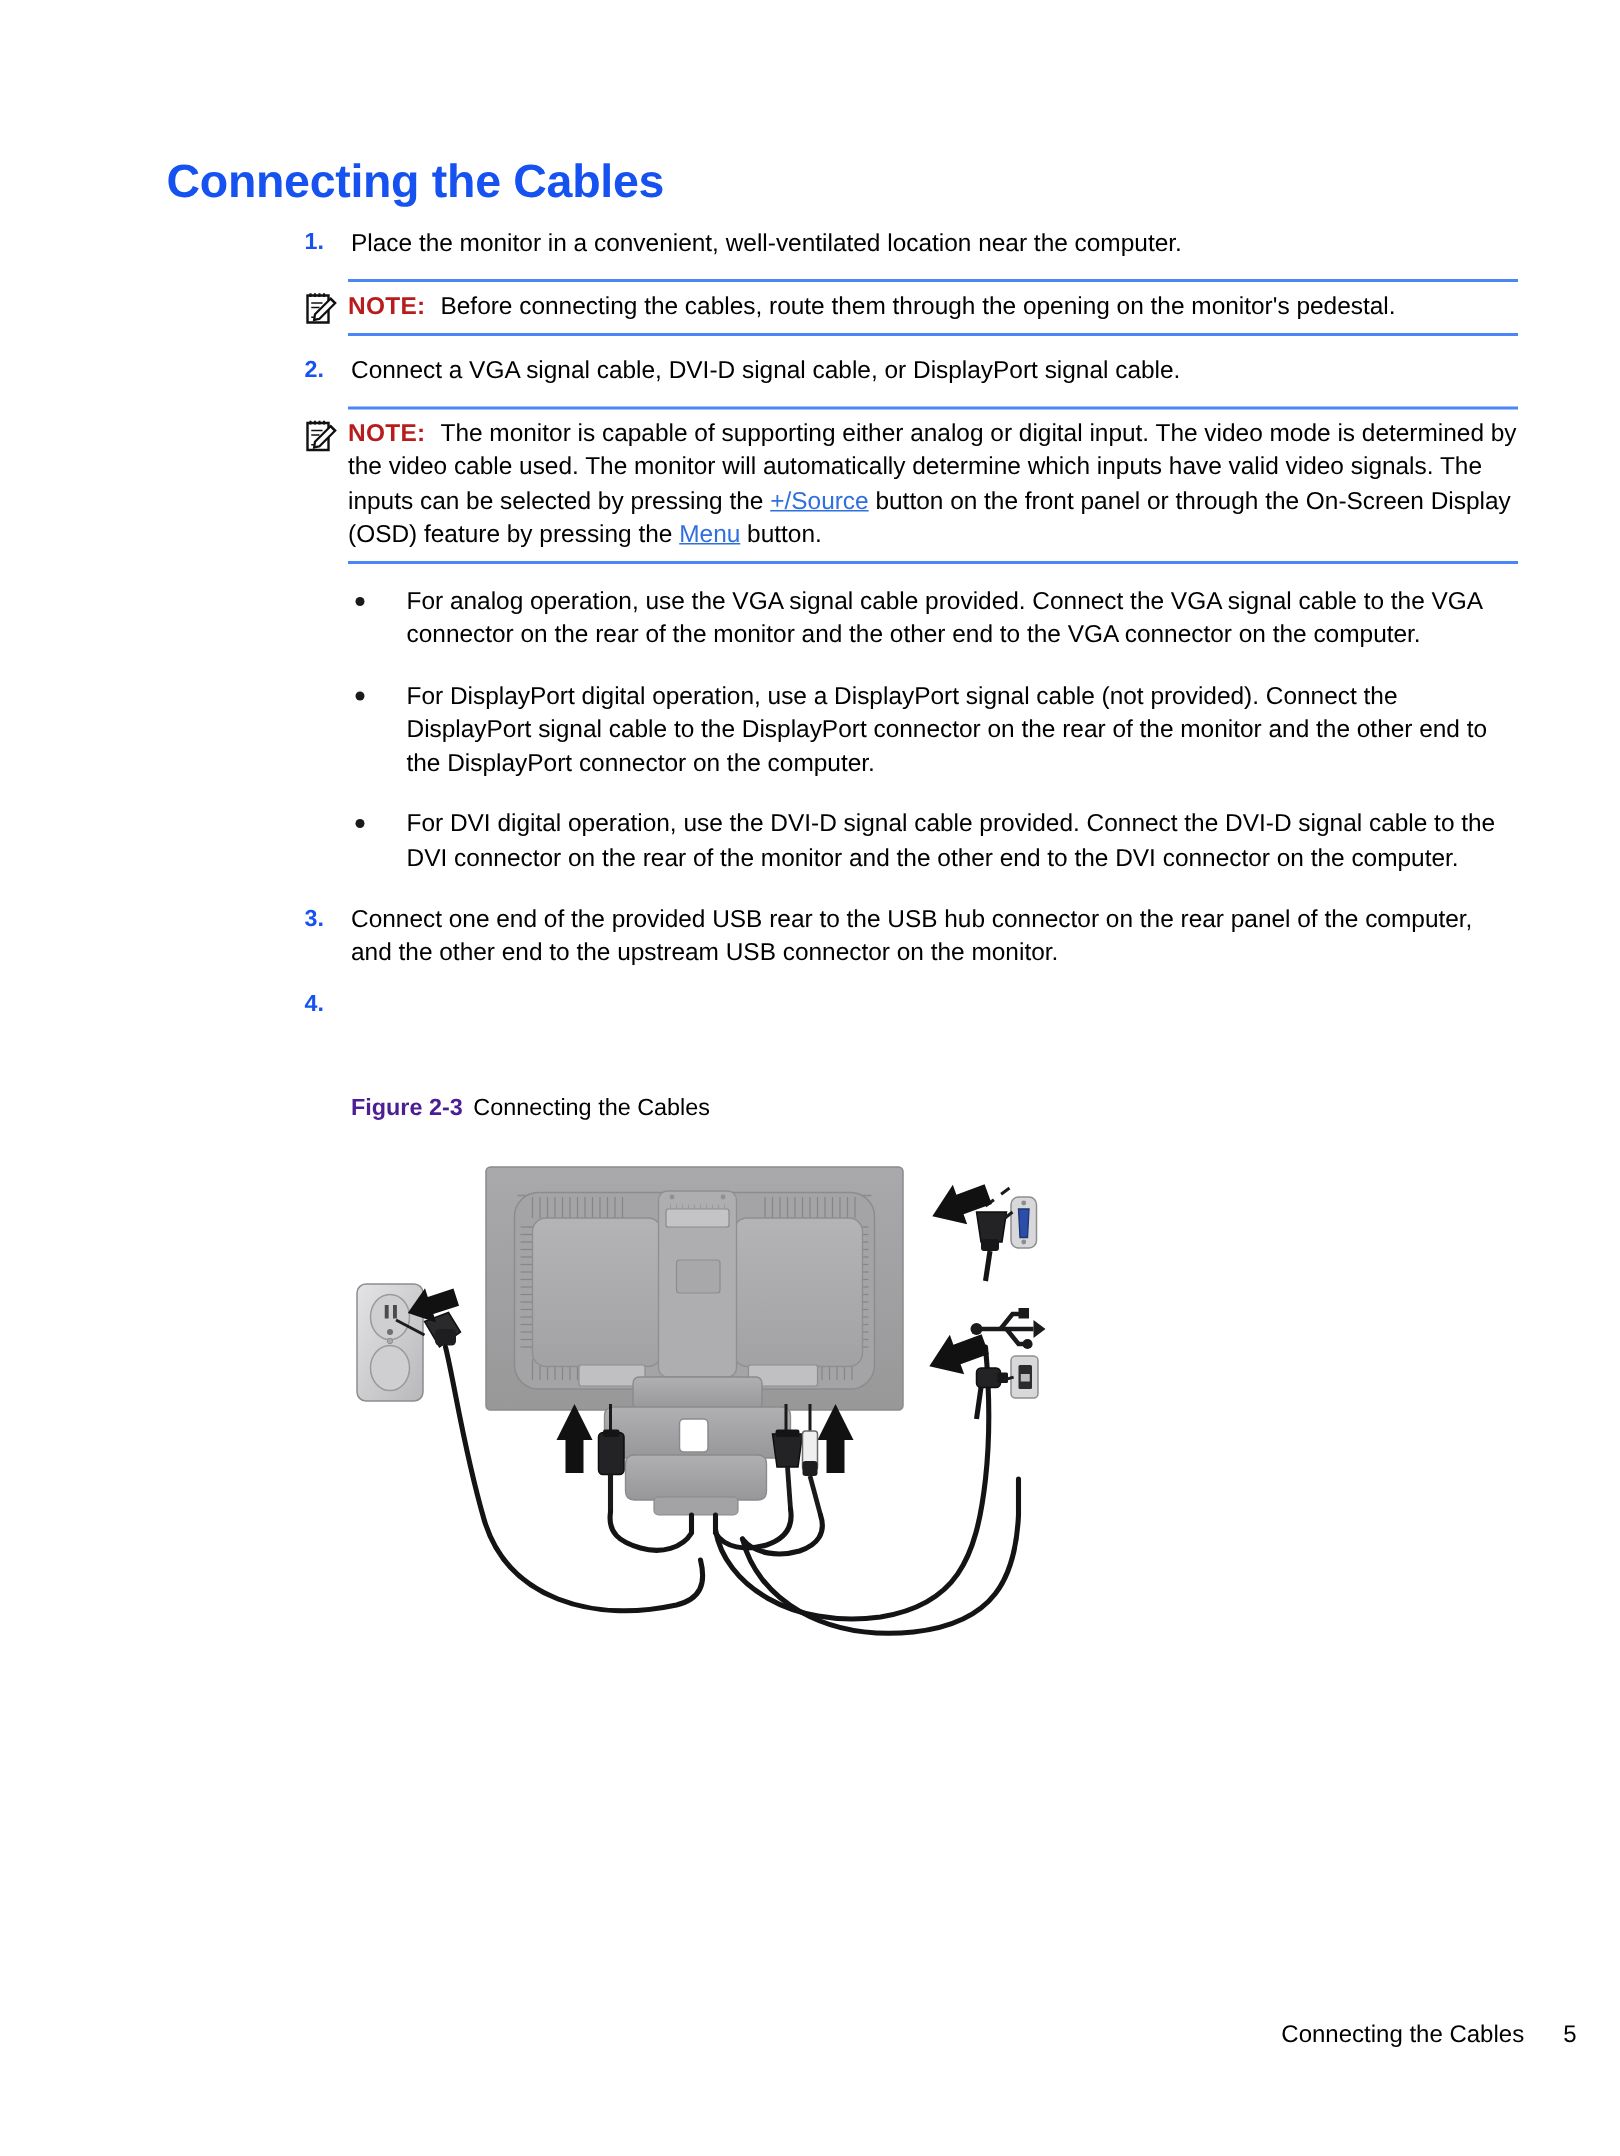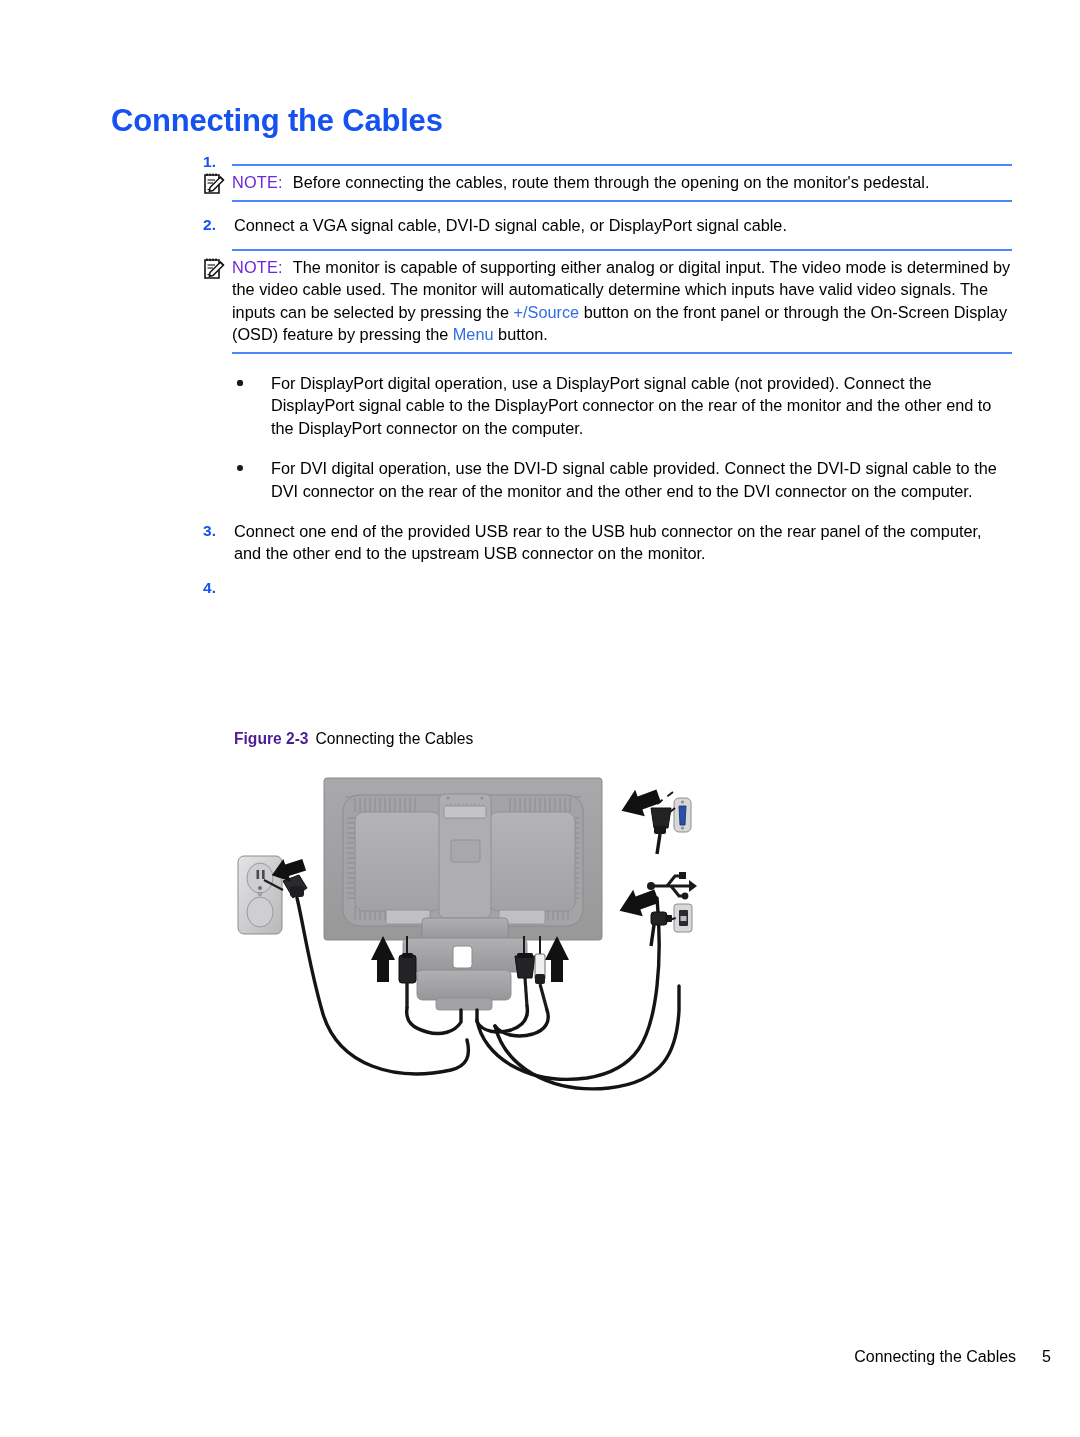--- a/index.html
+++ b/index.html
@@ -69,33 +69,33 @@
     padding-left: 44px;
   }
   .note-body {
     border-top: 2px solid #4a86f7;
     border-bottom: 2px solid #4a86f7;
     padding: 5px 0 6px 0;
     font-size: 16.3px;
     line-height: 22.5px;
   }
   .note-label {
-    color: #6d28d9;
-    font-weight: normal;
+    color: #b91c1c;
+    font-weight: bold;
     letter-spacing: 0.2px;
   }
   .note-gap { display: inline-block; width: 10px; }
   .note-icon {
     position: absolute;
     left: 13px;
     top: 6px;
     width: 26px;
     height: 26px;
   }
-  .blue-term { color: #2f6fe0; }
+  .blue-term { color: #2f6fe0; text-decoration: underline; }
 
   
   .bullets {
     margin: 14px 0 2px 0;
   }
   .bullet {
     position: relative;
     padding-left: 83px;
     margin-bottom: 18px;
     font-size: 16.3px;
@@ -152,20 +152,21 @@
 <body>
 
 <div class="page">
 
   <div class="page-title">Connecting the Cables</div>
 
   <div class="content">
 
     <div class="step">
       <span class="num">1.</span>
+      <span>Place the monitor in a convenient, well-ventilated location near the computer.</span>
     </div>
 
     <div class="note">
       <span class="note-icon">
         <svg width="26" height="26" viewBox="0 0 26 26">
           <path d="M4 5 L18 5 L18 23 L4 23 Z" fill="#ffffff" stroke="#111" stroke-width="1.6"></path>
           <line x1="6" y1="3.5" x2="6" y2="6" stroke="#111" stroke-width="1.4"></line>
           <line x1="9" y1="3.5" x2="9" y2="6" stroke="#111" stroke-width="1.4"></line>
           <line x1="12" y1="3.5" x2="12" y2="6" stroke="#111" stroke-width="1.4"></line>
           <line x1="15" y1="3.5" x2="15" y2="6" stroke="#111" stroke-width="1.4"></line>
@@ -202,20 +203,21 @@
         </svg>
       </span>
       <div class="note-body">
         <span class="note-label">NOTE:</span><span class="note-gap"></span><span>The monitor is capable of supporting either analog or digital input. The video mode is determined by the video cable used. The monitor will automatically determine which inputs have valid video signals. The inputs can be selected by pressing the </span><span class="blue-term">+/Source</span><span> button on the front panel or through the On-Screen Display (OSD) feature by pressing the </span><span class="blue-term">Menu</span><span> button.</span>
       </div>
     </div>
 
     <div class="bullets">
       <div class="bullet">
         <span class="dot"></span>
+        <span>For analog operation, use the VGA signal cable provided. Connect the VGA signal cable to the VGA connector on the rear of the monitor and the other end to the VGA connector on the computer.</span>
       </div>
       <div class="bullet">
         <span class="dot"></span>
         <span>For DisplayPort digital operation, use a DisplayPort signal cable (not provided). Connect the DisplayPort signal cable to the DisplayPort connector on the rear of the monitor and the other end to the DisplayPort connector on the computer.</span>
       </div>
       <div class="bullet">
         <span class="dot"></span>
         <span>For DVI digital operation, use the DVI-D signal cable provided. Connect the DVI-D signal cable to the DVI connector on the rear of the monitor and the other end to the DVI connector on the computer.</span>
       </div>
     </div>

